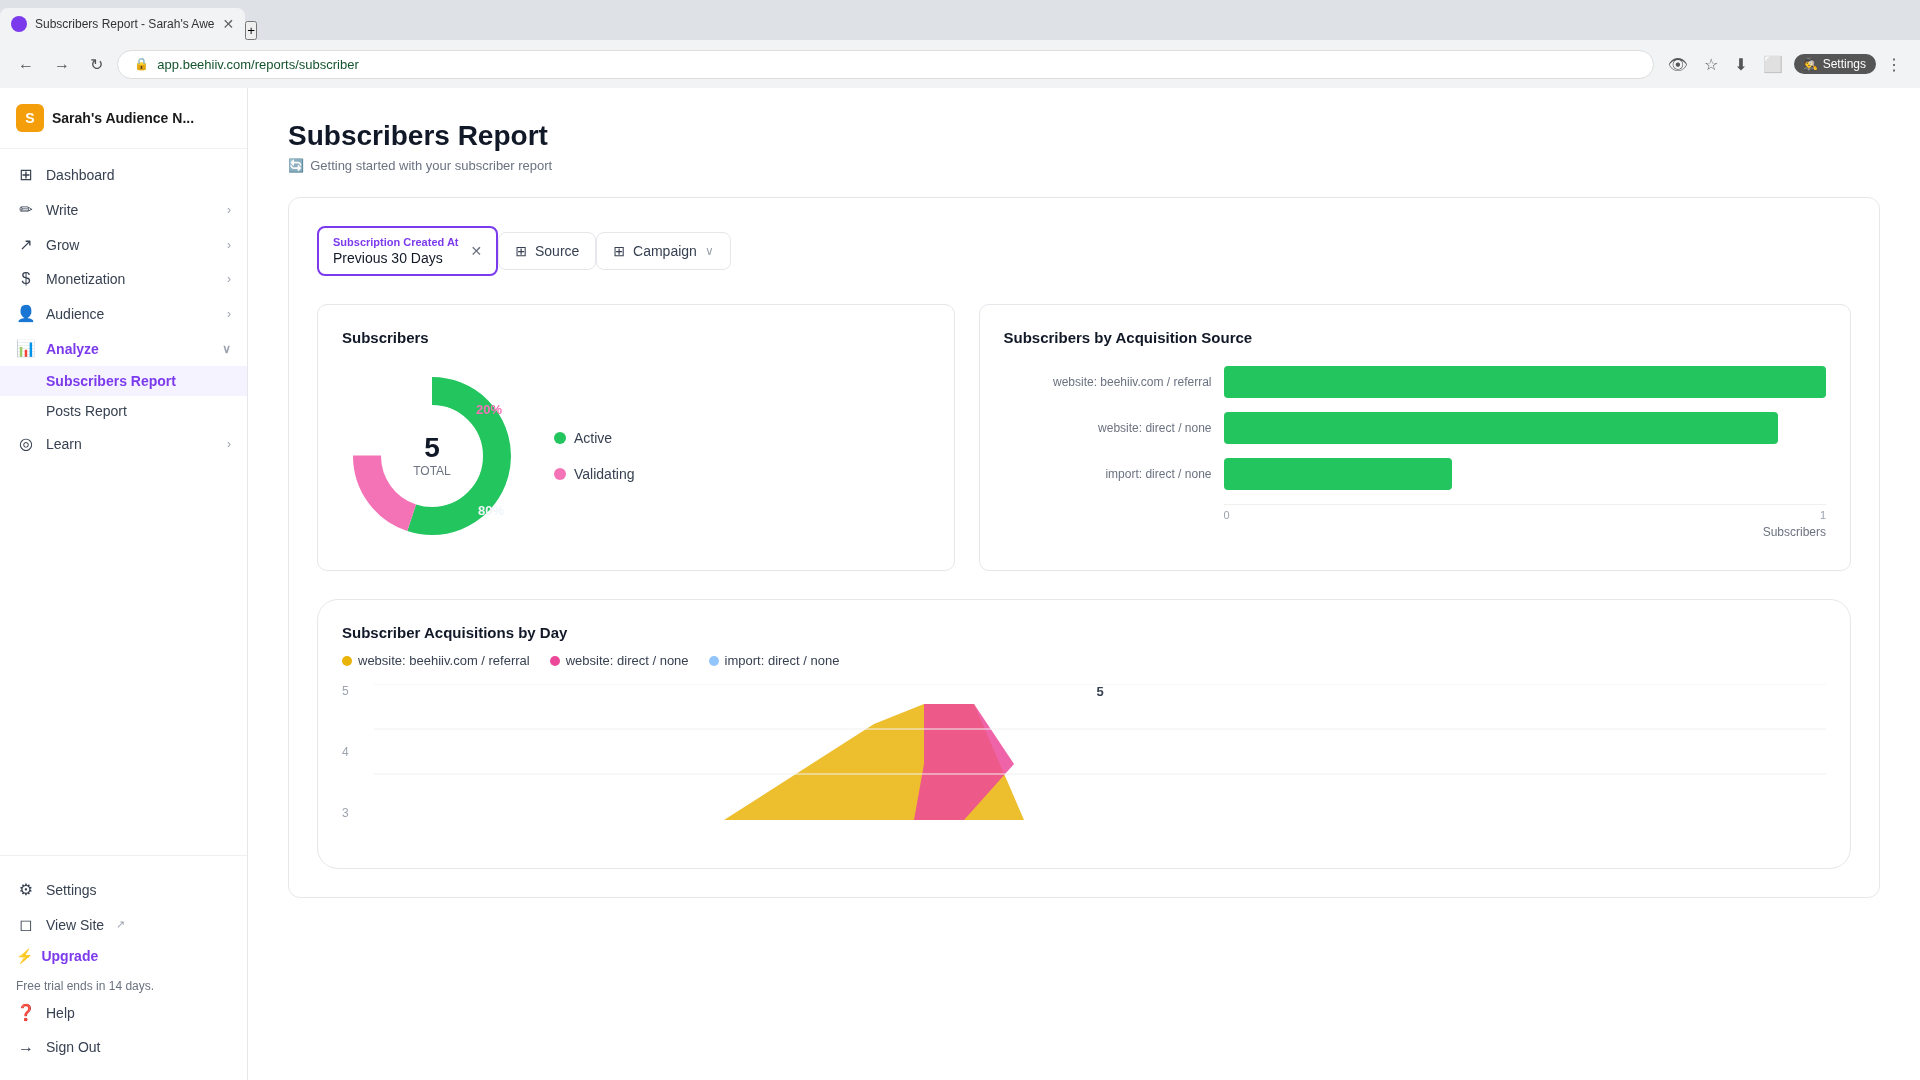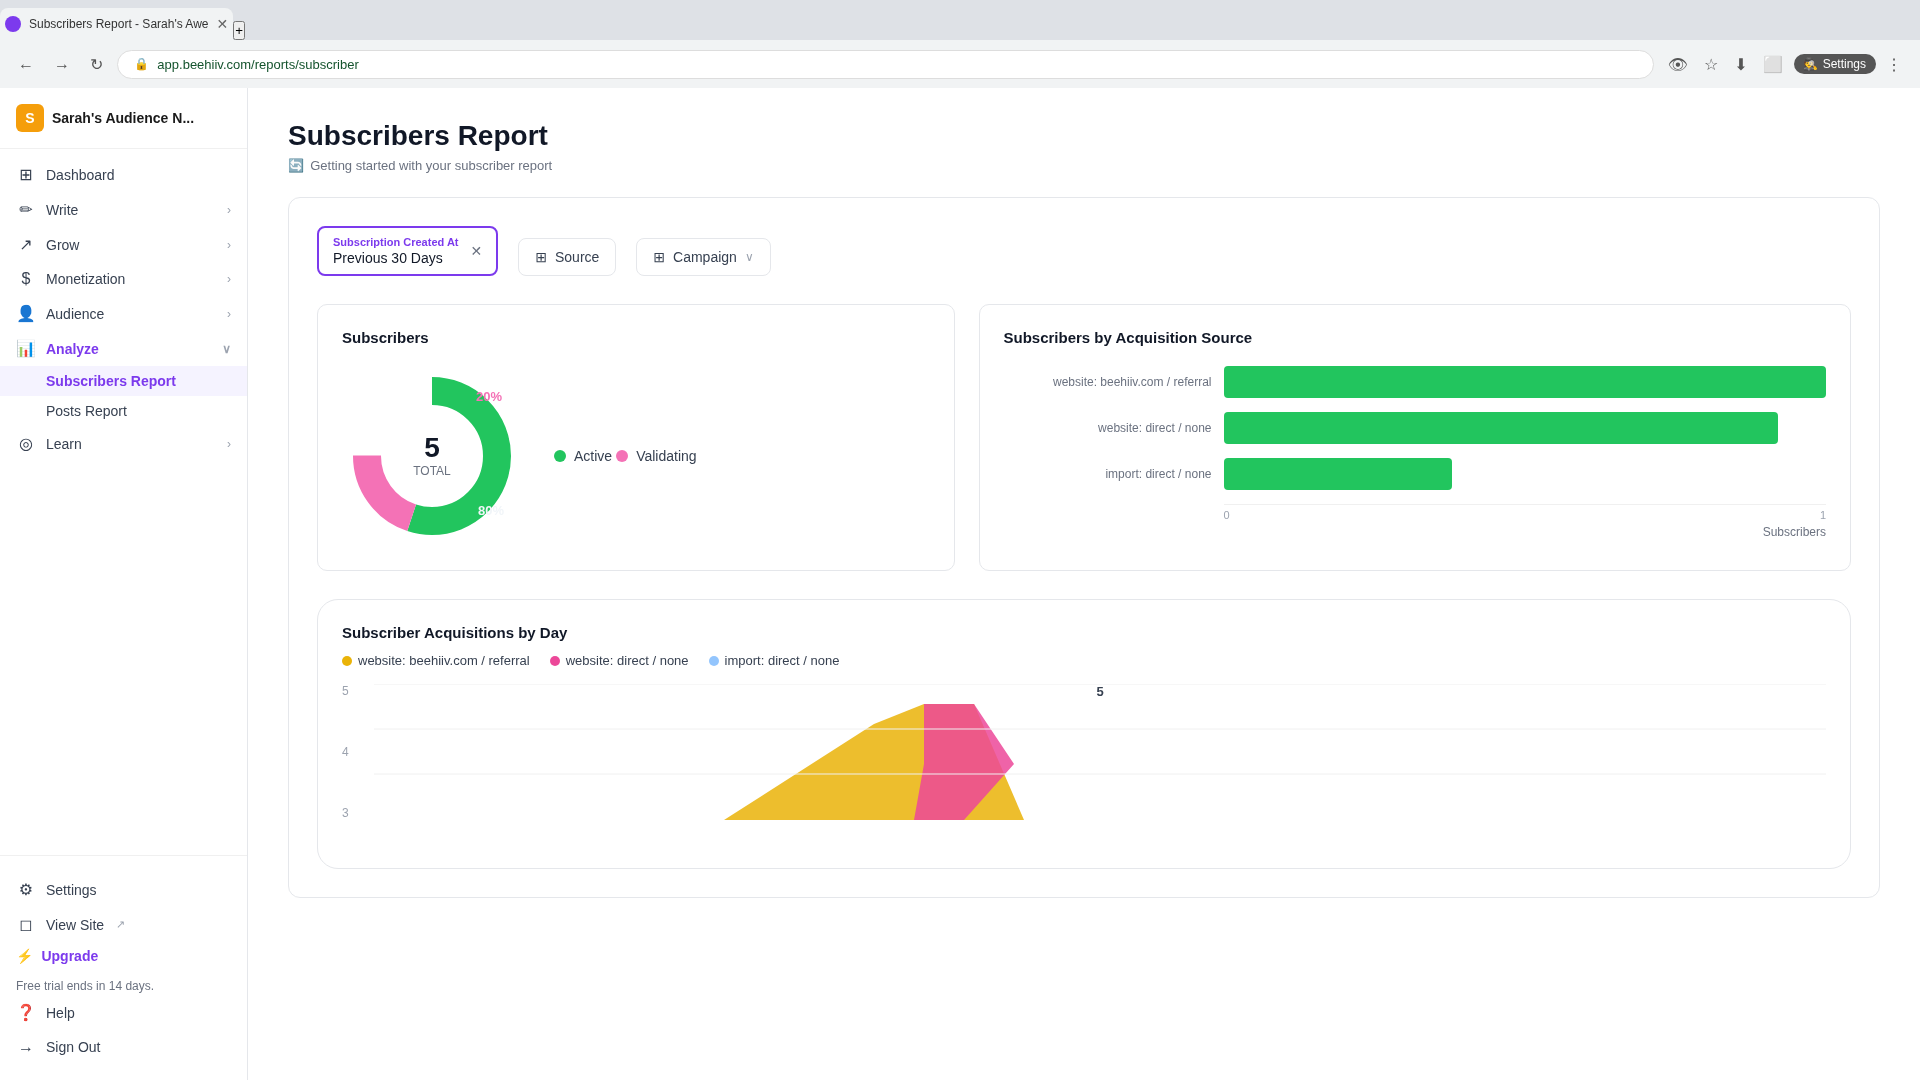--- a/index.html
+++ b/index.html
@@ -1,21 +1,21 @@
 <!DOCTYPE html>
 <html><head>
   <meta charset="utf-8">
   <style>
     * { box-sizing: border-box; margin: 0; padding: 0; }
     body { font-family: -apple-system, BlinkMacSystemFont, 'Segoe UI', sans-serif; background: #f5f5f5; display: flex; flex-direction: column; height: 1080px; overflow: hidden; }
 
     
     .browser-chrome { background: #e8e8e8; padding: 0; flex-shrink: 0; }
     .browser-tabs { display: flex; align-items: flex-end; padding: 8px 0 0 0; background: #dee1e6; height: 40px; }
-    .browser-tab { display: flex; align-items: center; background: #f1f3f4; border-radius: 8px 8px 0 0; padding: 0 5px; height: 32px; font-size: 12px; color: #333; gap: 8px; min-width: 200px; max-width: 280px; }
+    .browser-tab { display: flex; align-items: center; background: #f1f3f4; border-radius: 8px 8px 0 0; padding: 0 11px; height: 32px; font-size: 12px; color: #333; gap: 8px; min-width: 200px; max-width: 280px; }
     .browser-tab .favicon { width: 16px; height: 16px; border-radius: 50%; background: #7c3aed; flex-shrink: 0; }
     .browser-tab .tab-title { flex: 1; overflow: hidden; text-overflow: ellipsis; white-space: nowrap; font-size: 12px; }
     .browser-tab .close-btn { color: #666; font-size: 14px; cursor: pointer; }
     .browser-toolbar { display: flex; align-items: center; padding: 6px 12px; background: #f1f3f4; gap: 8px; height: 48px; }
     .nav-btn { background: none; border: none; font-size: 16px; color: #555; cursor: pointer; padding: 4px 6px; border-radius: 4px; }
     .address-bar { flex: 1; background: white; border: 1px solid #ddd; border-radius: 20px; padding: 6px 16px; font-size: 13px; color: #333; display: flex; align-items: center; gap: 8px; }
     .address-bar .lock-icon { color: #555; font-size: 12px; }
     .address-bar .url-text { color: #14532d; font-size: 13px; }
     .toolbar-actions { display: flex; align-items: center; gap: 4px; }
     .toolbar-icon-btn { background: none; border: none; font-size: 16px; color: #555; cursor: pointer; padding: 4px 6px; border-radius: 4px; }
@@ -48,42 +48,42 @@
     .page-header { padding: 32px 40px 24px; }
     .page-title { font-size: 28px; font-weight: 700; color: #111827; margin-bottom: 6px; }
     .page-subtitle { font-size: 14px; color: #6b7280; margin-bottom: 10px; }
     .help-link { display: flex; align-items: center; gap: 6px; color: #6b7280; font-size: 13px; text-decoration: none; }
     .help-icon { color: #4b9cd3; }
 
     .report-container { padding: 0 40px 40px; }
     .report-card { background: white; border: 1px solid #e5e7eb; border-radius: 12px; padding: 28px; }
 
     
-    .filters-row { display: flex; align-items: flex-end; gap: 20px; margin-bottom: 28px; flex-wrap: wrap; }
+    .filters-row { display: flex; align-items: center; gap: 0; margin-bottom: 28px; flex-wrap: wrap; }
     .filter-tag { display: flex; align-items: center; gap: 8px; border: 2px solid #7c3aed; border-radius: 8px; padding: 8px 14px; font-size: 13px; color: #374151; background: white; cursor: pointer; }
     .filter-tag .filter-label-small { font-size: 11px; color: #7c3aed; font-weight: 600; display: block; margin-bottom: 2px; }
     .filter-tag .filter-value { font-size: 14px; color: #111827; font-weight: 500; }
     .filter-tag .close-x { color: #6b7280; font-size: 14px; margin-left: 4px; }
     .filter-btn { display: flex; align-items: center; gap: 8px; border: 1px solid #e5e7eb; border-radius: 8px; padding: 10px 16px; font-size: 14px; color: #374151; background: white; cursor: pointer; }
     .filter-btn .filter-icon { font-size: 14px; }
     .filter-btn .chevron { color: #9ca3af; font-size: 12px; }
 
     
     .charts-row { display: flex; gap: 24px; margin-bottom: 28px; }
     .chart-box { flex: 1; background: white; border: 1px solid #e5e7eb; border-radius: 10px; padding: 24px; }
     .chart-title { font-size: 15px; font-weight: 600; color: #111827; margin-bottom: 20px; }
 
     
     .donut-container { display: flex; align-items: center; gap: 32px; }
     .donut-wrapper { position: relative; width: 180px; height: 180px; flex-shrink: 0; }
     .donut-svg { width: 180px; height: 180px; }
     .donut-center { position: absolute; top: 50%; left: 50%; transform: translate(-50%, -50%); text-align: center; }
     .donut-number { font-size: 28px; font-weight: 700; color: #111827; line-height: 1; }
     .donut-label { font-size: 12px; color: #6b7280; margin-top: 2px; }
-    .legend { display: flex; gap: 4px; }
+    .legend { display: flex; flex-direction: column; gap: 20px; }
     .legend-item { display: flex; align-items: center; gap: 8px; font-size: 14px; color: #374151; }
     .legend-dot { width: 12px; height: 12px; border-radius: 50%; flex-shrink: 0; }
 
     
     .bar-chart-container { padding-left: 8px; }
     .bar-row { display: flex; align-items: center; gap: 12px; margin-bottom: 14px; }
     .bar-label { font-size: 12px; color: #6b7280; text-align: right; width: 200px; flex-shrink: 0; }
     .bar-track { flex: 1; height: 32px; background: transparent; border-radius: 4px; }
     .bar-fill { height: 100%; background: #22c55e; border-radius: 4px; }
     .bar-axis { display: flex; justify-content: space-between; margin-left: 212px; font-size: 11px; color: #9ca3af; margin-top: 4px; }
@@ -248,21 +248,21 @@
                 <svg class="donut-svg" viewBox="0 0 180 180">
 
                   <circle cx="90" cy="90" r="65" fill="none" stroke="#22c55e" stroke-width="28" stroke-dasharray="326.7 408.4" stroke-dashoffset="102.1" transform="rotate(-90 90 90)"></circle>
                   <circle cx="90" cy="90" r="65" fill="none" stroke="#f472b6" stroke-width="28" stroke-dasharray="81.7 408.4" stroke-dashoffset="-224.6" transform="rotate(-90 90 90)"></circle>
                 </svg>
                 <div class="donut-center">
                   <div class="donut-number">5</div>
                   <div class="donut-label">TOTAL</div>
                 </div>
                 
-                <div style="position:absolute;top:23px;right:20px;font-size:13px;font-weight:600;color:#f472b6;">20%</div>
+                <div style="position:absolute;top:36px;right:20px;font-size:13px;font-weight:600;color:#f472b6;">20%</div>
                 <div style="position:absolute;bottom:28px;right:18px;font-size:13px;font-weight:600;color:#f1f5f9;">80%</div>
               </div>
               <div class="legend">
                 <div class="legend-item">
                   <div class="legend-dot" style="background:#22c55e;"></div>
                   <span>Active</span>
                 </div>
                 <div class="legend-item">
                   <div class="legend-dot" style="background:#f472b6;"></div>
                   <span>Validating</span>

